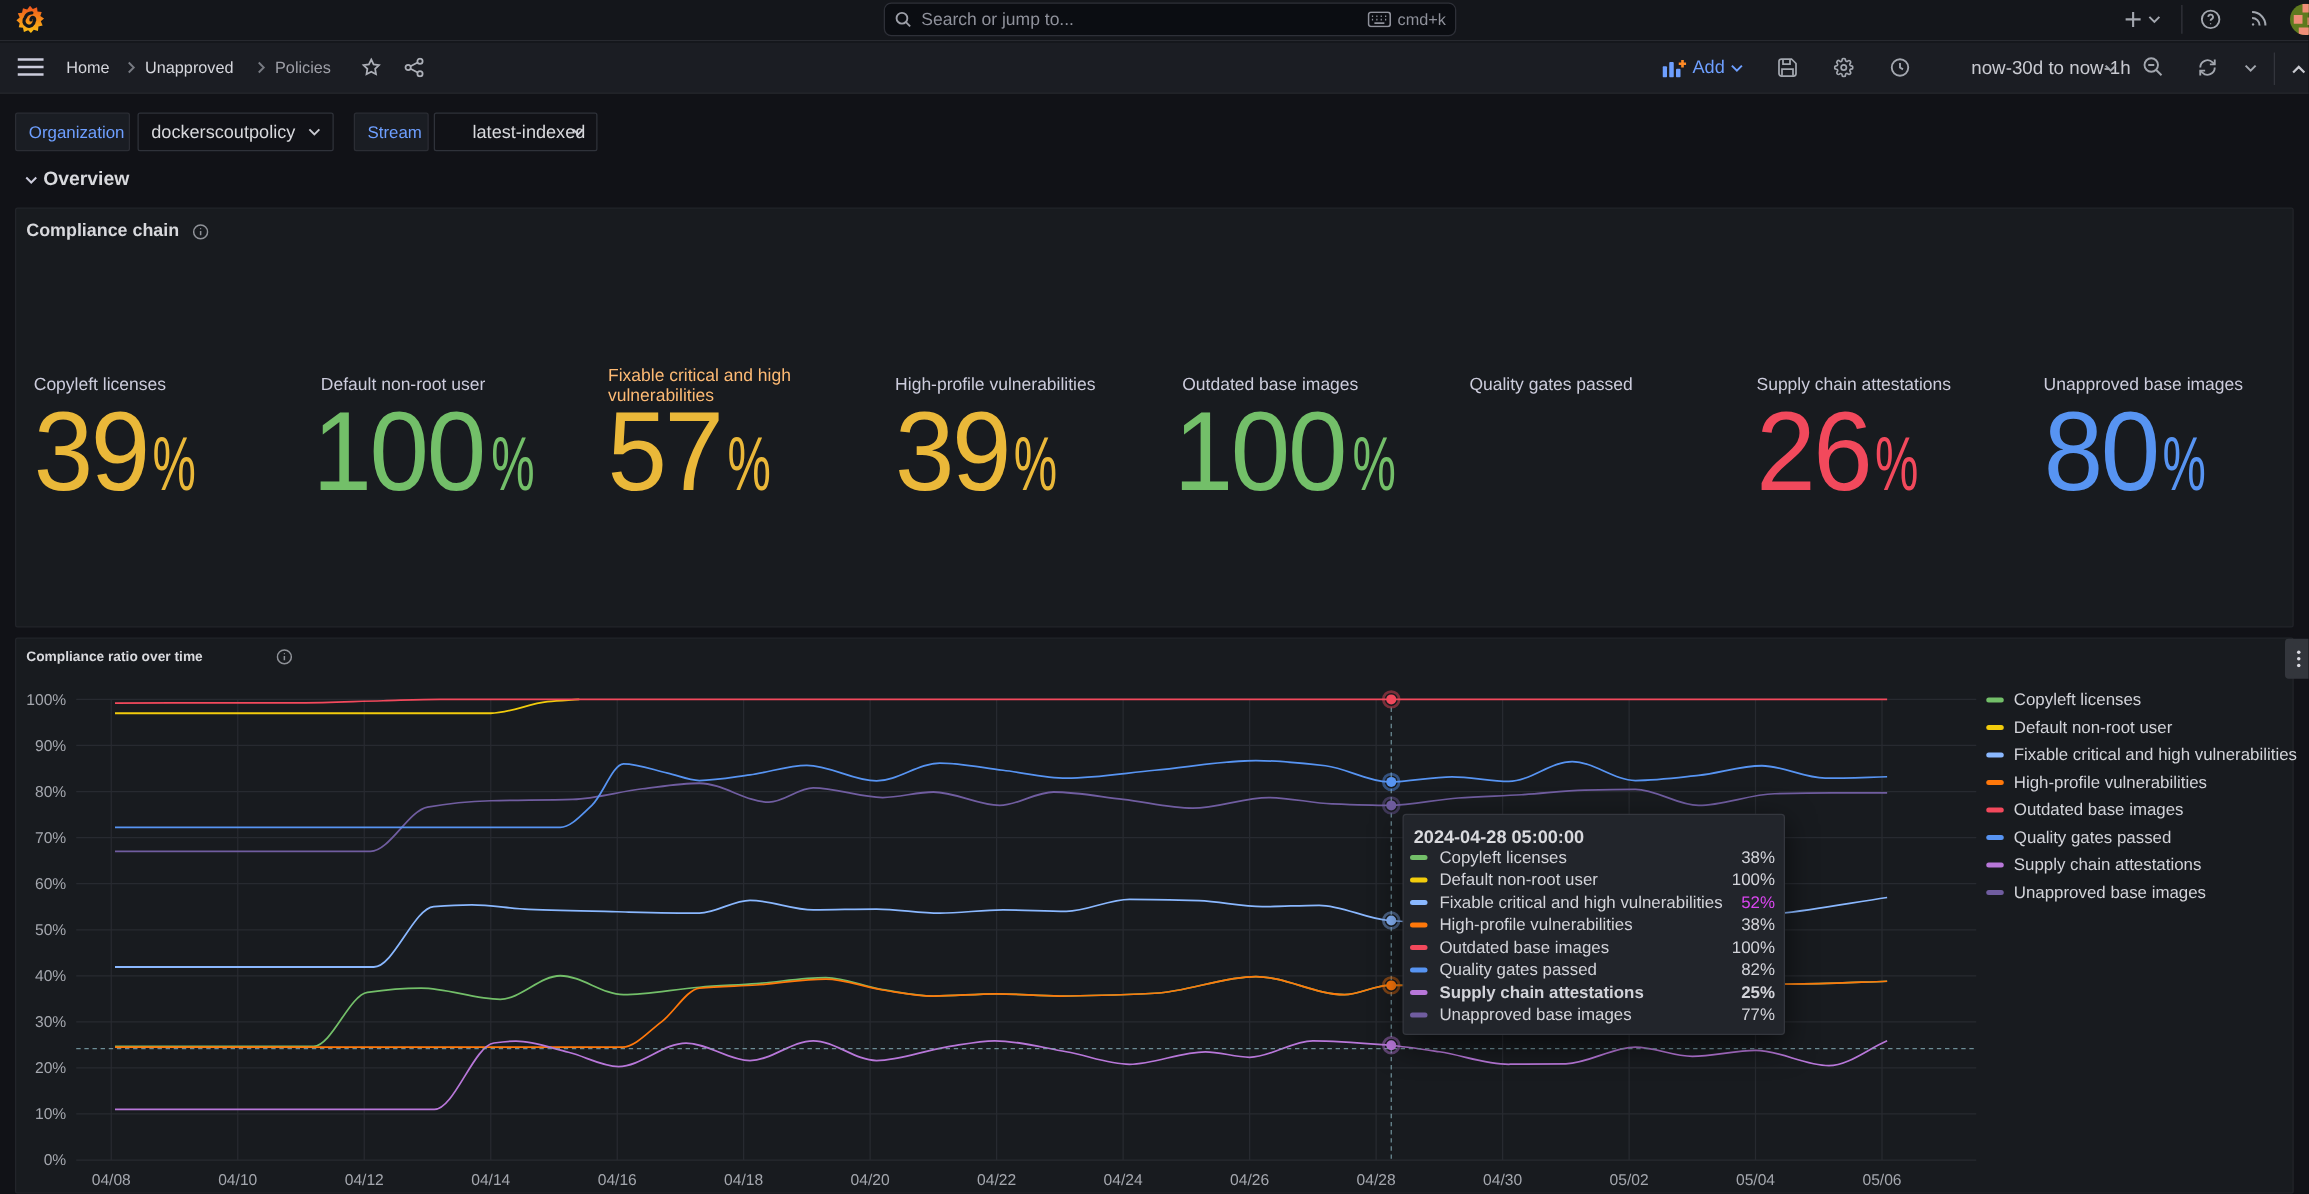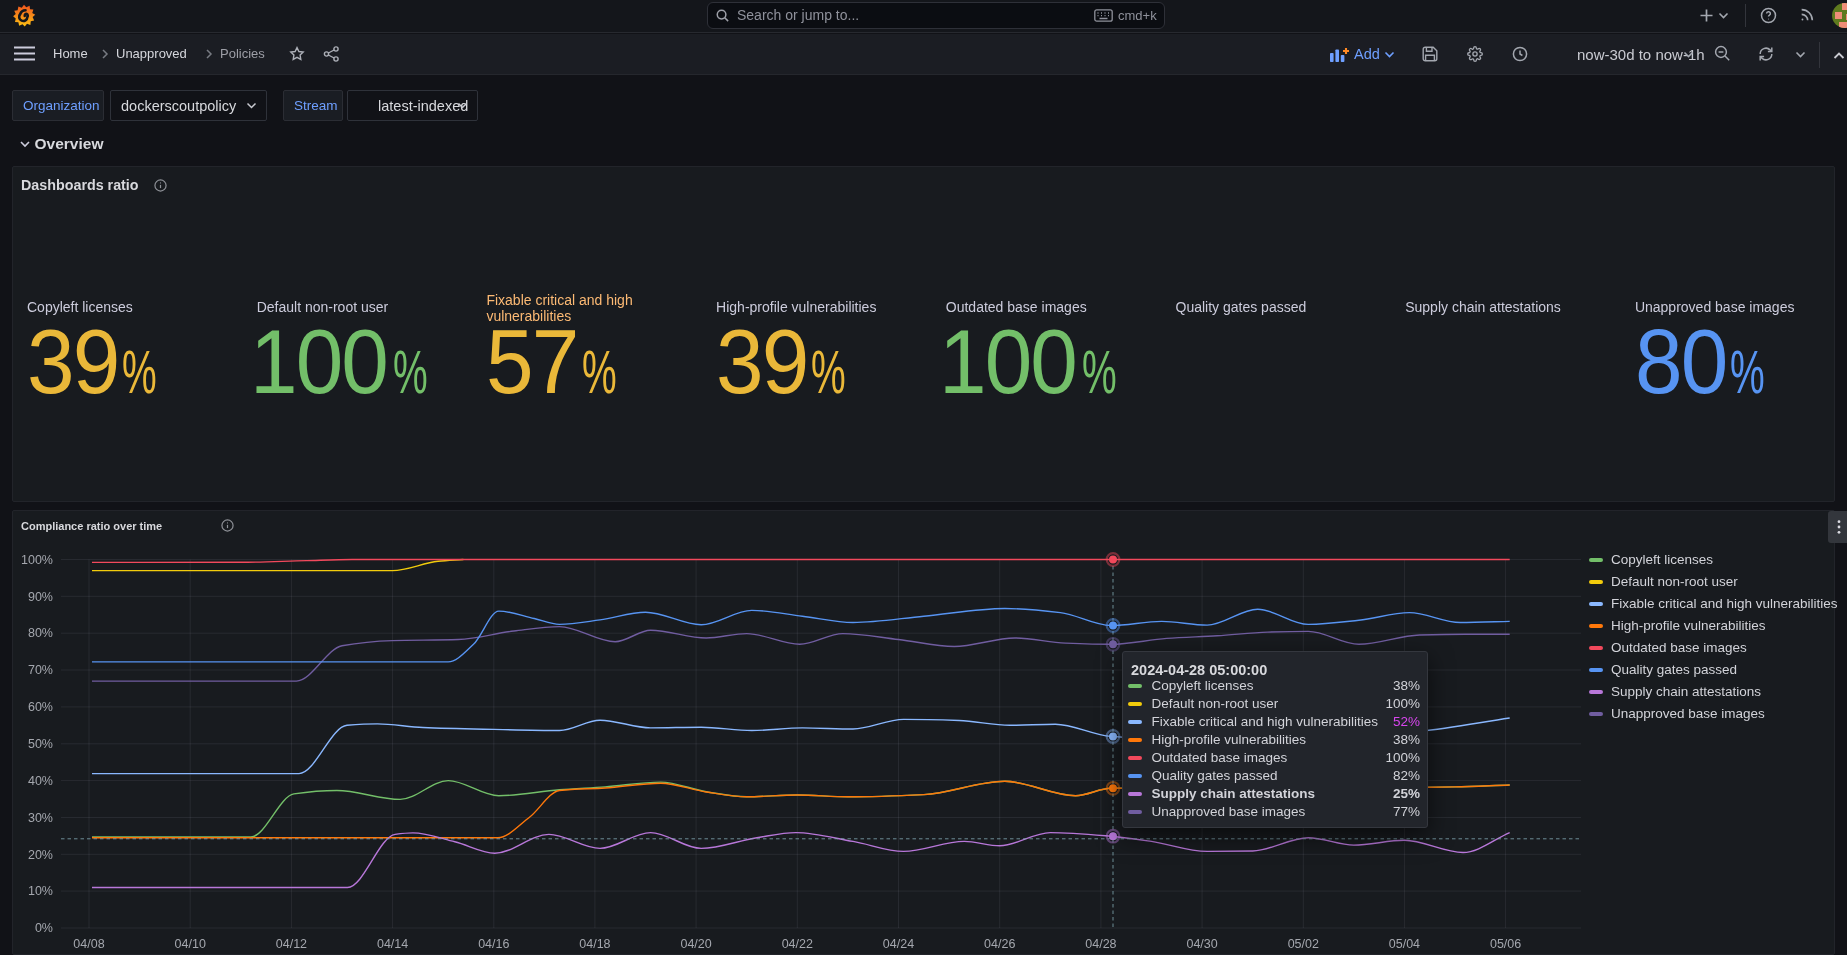--- a/index.html
+++ b/index.html
@@ -144,38 +144,39 @@
 <div class="abs" style="left:347px;top:90px;width:131px;height:31px;background:#111217;border:1px solid #2f323a;border-radius:2px;"></div>
 <div style="position:absolute;left:358px;top:97.8px;font-size:14.5px;line-height:17.4px;color:#d8d9dd;font-weight:400;white-space:nowrap;margin-left:20px;">latest-indexed</div>
 <svg class="abs" style="left:457px;top:102px" width="11" height="8" viewBox="0 0 11 8" fill="none" stroke="#c9cad1" stroke-width="1.5">
       <path d="M1.5 1.5l4 4 4-4"></path>
     </svg>
 <svg class="abs" style="left:20px;top:140px" width="10" height="8" viewBox="0 0 10 8" fill="none" stroke="#ccccdc" stroke-width="1.6">
       <path d="M1 2l4 4 4-4"></path>
     </svg>
 <div style="position:absolute;left:34.5px;top:135.3px;font-size:15.5px;line-height:18.599999999999998px;color:#d8d9dd;font-weight:700;white-space:nowrap;">Overview</div>
 <div class="abs" style="left:12px;top:166px;width:1823px;height:336px;background:#181b1f;border:1px solid #22242a;border-radius:2px;"></div>
-<div style="position:absolute;left:21px;top:176.5px;font-size:14.3px;line-height:17.16px;color:#d8d9dd;font-weight:700;white-space:nowrap;">Dashboards ratio</div>
+<div style="position:absolute;left:21px;top:176.5px;font-size:14.3px;line-height:17.16px;color:#d8d9dd;font-weight:700;white-space:nowrap;">Compliance chain</div>
 <svg class="abs" style="left:154px;top:179px" width="13" height="13" viewBox="0 0 14 14" fill="none" stroke="#8e9197" stroke-width="1.3">
       <circle cx="7" cy="7" r="6"></circle>
       <path d="M7 6.3v3.5"></path>
       <circle cx="7" cy="4.2" r="0.6" fill="#8e9197" stroke="none"></circle>
     </svg>
 <div style="position:absolute;left:27.0px;top:299.0px;font-size:14px;line-height:16.6px;color:#ccccdc;white-space:nowrap;">Copyleft licenses</div>
 <div style="position:absolute;left:27.0px;top:316.6px;line-height:90px;font-size:90px;color:#EAB839;white-space:nowrap;"><span style="display:inline-block;transform:scaleX(0.95);transform-origin:0 100%;letter-spacing:-2px;margin-right:-5px;">39</span><span style="display:inline-block;transform:scaleX(0.64);transform-origin:0 100%;font-size:61px;margin-left:4px;">%</span></div>
 <div style="position:absolute;left:256.7px;top:299.0px;font-size:14px;line-height:16.6px;color:#ccccdc;white-space:nowrap;">Default non-root user</div>
 <div style="position:absolute;left:249.7px;top:316.6px;line-height:90px;font-size:90px;color:#73BF69;white-space:nowrap;"><span style="display:inline-block;transform:scaleX(0.95);transform-origin:0 100%;letter-spacing:-2px;margin-right:-5px;">100</span><span style="display:inline-block;transform:scaleX(0.64);transform-origin:0 100%;font-size:61px;margin-left:4px;">%</span></div>
 <div style="position:absolute;left:486.4px;top:291.5px;font-size:14px;line-height:16.6px;color:#fdba74;white-space:nowrap;">Fixable critical and high<br>vulnerabilities</div>
 <div style="position:absolute;left:486.4px;top:316.6px;line-height:90px;font-size:90px;color:#EAB839;white-space:nowrap;"><span style="display:inline-block;transform:scaleX(0.95);transform-origin:0 100%;letter-spacing:-2px;margin-right:-5px;">57</span><span style="display:inline-block;transform:scaleX(0.64);transform-origin:0 100%;font-size:61px;margin-left:4px;">%</span></div>
 <div style="position:absolute;left:716.1px;top:299.0px;font-size:14px;line-height:16.6px;color:#ccccdc;white-space:nowrap;">High-profile vulnerabilities</div>
 <div style="position:absolute;left:716.1px;top:316.6px;line-height:90px;font-size:90px;color:#EAB839;white-space:nowrap;"><span style="display:inline-block;transform:scaleX(0.95);transform-origin:0 100%;letter-spacing:-2px;margin-right:-5px;">39</span><span style="display:inline-block;transform:scaleX(0.64);transform-origin:0 100%;font-size:61px;margin-left:4px;">%</span></div>
 <div style="position:absolute;left:945.8px;top:299.0px;font-size:14px;line-height:16.6px;color:#ccccdc;white-space:nowrap;">Outdated base images</div>
 <div style="position:absolute;left:938.8px;top:316.6px;line-height:90px;font-size:90px;color:#73BF69;white-space:nowrap;"><span style="display:inline-block;transform:scaleX(0.95);transform-origin:0 100%;letter-spacing:-2px;margin-right:-5px;">100</span><span style="display:inline-block;transform:scaleX(0.64);transform-origin:0 100%;font-size:61px;margin-left:4px;">%</span></div>
 <div style="position:absolute;left:1175.5px;top:299.0px;font-size:14px;line-height:16.6px;color:#ccccdc;white-space:nowrap;">Quality gates passed</div>
 <div style="position:absolute;left:1405.2px;top:299.0px;font-size:14px;line-height:16.6px;color:#ccccdc;white-space:nowrap;">Supply chain attestations</div>
+<div style="position:absolute;left:1405.2px;top:316.6px;line-height:90px;font-size:90px;color:#F2495C;white-space:nowrap;"><span style="display:inline-block;transform:scaleX(0.95);transform-origin:0 100%;letter-spacing:-2px;margin-right:-5px;">26</span><span style="display:inline-block;transform:scaleX(0.64);transform-origin:0 100%;font-size:61px;margin-left:4px;">%</span></div>
 <div style="position:absolute;left:1634.9px;top:299.0px;font-size:14px;line-height:16.6px;color:#ccccdc;white-space:nowrap;">Unapproved base images</div>
 <div style="position:absolute;left:1634.9px;top:316.6px;line-height:90px;font-size:90px;color:#5794F2;white-space:nowrap;"><span style="display:inline-block;transform:scaleX(0.95);transform-origin:0 100%;letter-spacing:-2px;margin-right:-5px;">80</span><span style="display:inline-block;transform:scaleX(0.64);transform-origin:0 100%;font-size:61px;margin-left:4px;">%</span></div>
 <div class="abs" style="left:12px;top:510px;width:1823px;height:445px;background:#181b1f;border:1px solid #22242a;border-radius:2px;"></div>
 <div style="position:absolute;left:21px;top:517.5px;font-size:11px;line-height:17.16px;color:#d8d9dd;font-weight:700;white-space:nowrap;">Compliance ratio over time</div>
 <svg class="abs" style="left:221px;top:519px" width="13" height="13" viewBox="0 0 14 14" fill="none" stroke="#8e9197" stroke-width="1.3">
       <circle cx="7" cy="7" r="6"></circle>
       <path d="M7 6.3v3.5"></path>
       <circle cx="7" cy="4.2" r="0.6" fill="#8e9197" stroke="none"></circle>
     </svg>
 <div class="abs" style="left:1828px;top:511px;width:19px;height:32px;background:#33363c;border-radius:3px 0 0 3px;"></div>

